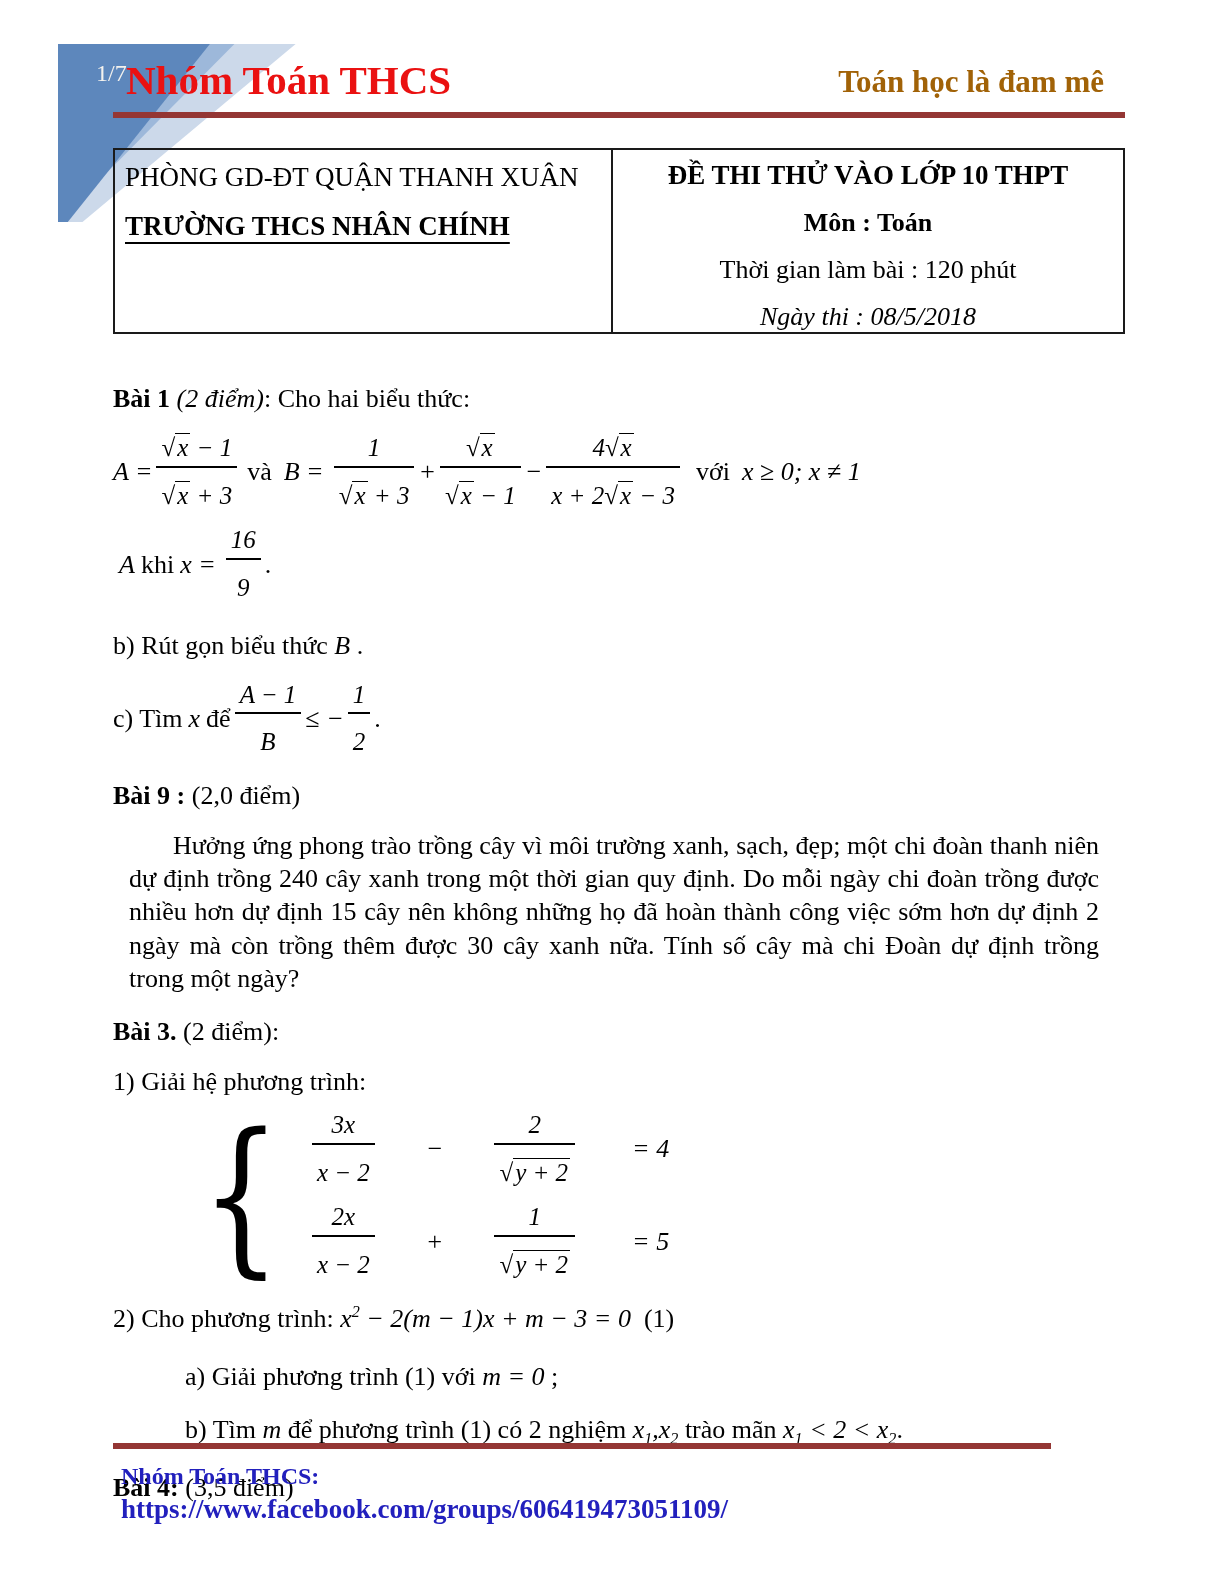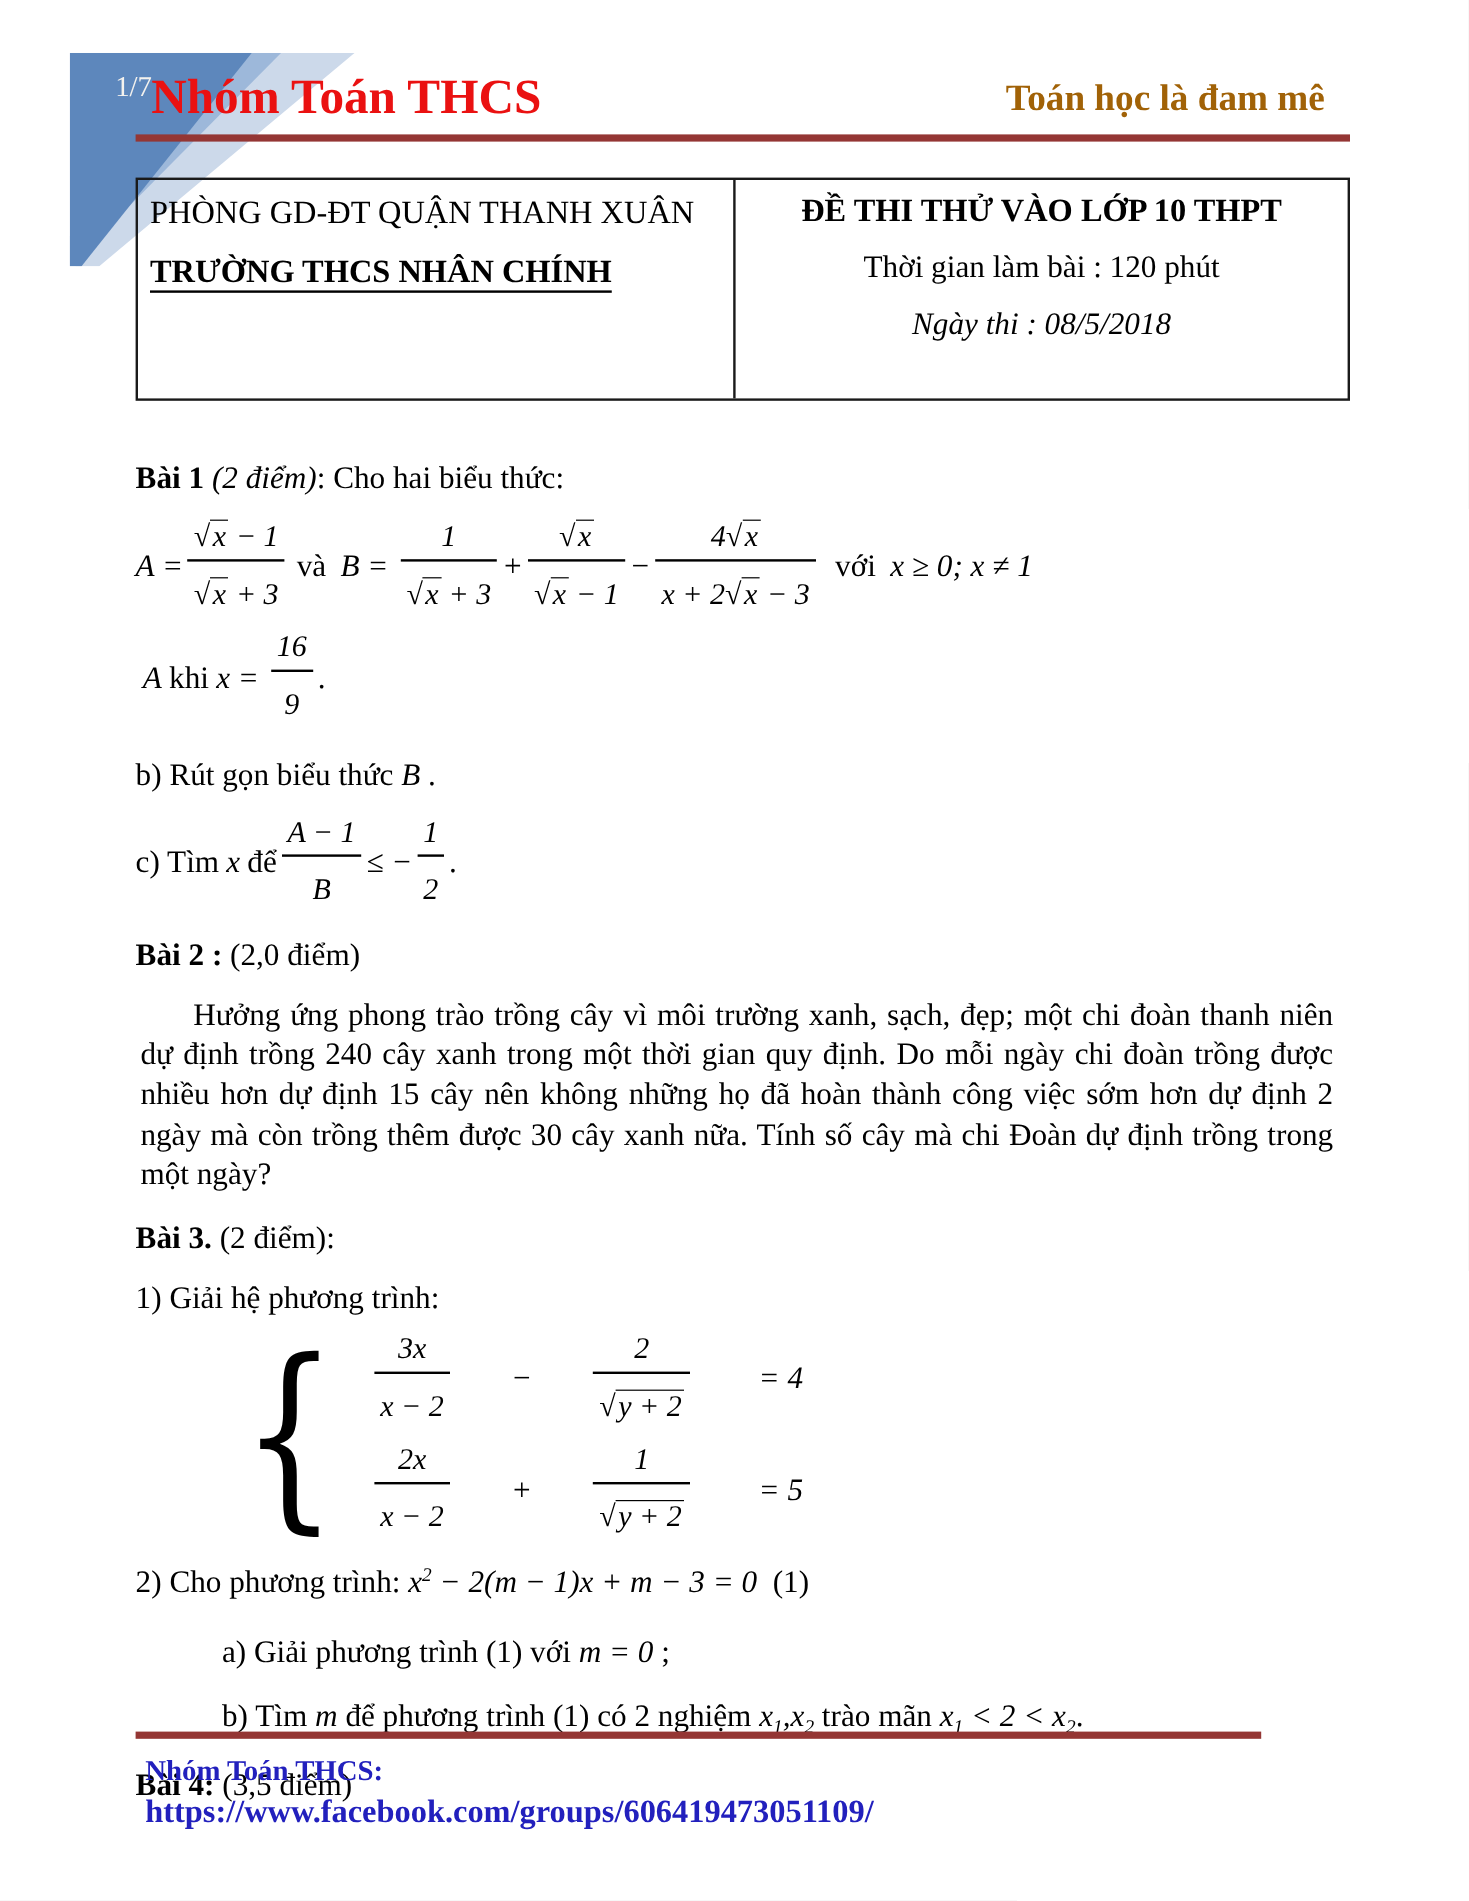--- a/index.html
+++ b/index.html
@@ -38,21 +38,21 @@
   .gap-s{margin:0 6px;text-align:center;}
   .gap-m{margin:0 12px;}
   .frac{display:inline-block;vertical-align:middle;text-align:center;font-style:italic;font-size:25px;line-height:1.15;margin:0 4px;}
   .frac .num{display:block;padding:0 5px 3px 5px;}
   .frac .den{display:block;border-top:2px solid #000;padding:14px 5px 0 5px;}
   .sq{white-space:nowrap;}
   .sq .sgn{font-style:normal;}
   .sq .rad{border-top:1.7px solid #000;padding:0 2px;}
   sup.s2{font-size:62%;line-height:0;}
   sub.sx{font-size:62%;line-height:0;}
-  .para{ text-align:justify;text-indent:44px;margin:4px;line-height:1.28;}
+  .para{ text-align:justify;text-indent:44px;margin:16px;line-height:1.28;}
   .sys{display:flex;align-items:center;margin-left:88px;}
   .brace{font-size:168px;font-weight:400;line-height:0.85;font-style:normal;transform:scaleX(0.75);transform-origin:left center;margin-right:0px;font-family:"DejaVu Serif",serif;}
   .eqs{display:flex;flex-direction:column;row-gap:16px;}
   .eq{display:flex;align-items:center;gap:47px;}
   .ind1{margin-left:72px;}
   
   .mt-h1{margin-top:10px;}
   .mt-f1{margin-top:18px;}
   .mt-a{margin-top:16px;}
   .mt-b{margin-top:26px;}
@@ -87,20 +87,21 @@
   <div class="slogan">Toán học là đam mê</div>
   <div class="top-rule"></div>
 
   <div class="info-table">
     <div class="cell-left">
       <p class="l1">PHÒNG GD-ĐT QUẬN THANH XUÂN</p>
       <p class="l2">TRƯỜNG THCS NHÂN CHÍNH</p>
     </div>
     <div class="cell-right">
       <p class="rt">ĐỀ THI THỬ VÀO LỚP 10 THPT</p>
+      <p class="rs">Môn : Toán</p>
       <p>Thời gian làm bài : 120 phút</p>
       <p class="rd">Ngày thi : 08/5/2018</p>
     </div>
   </div>
 
   <div class="content">
 
     <p class="line mt-h1"><span class="b">Bài 1</span><span class="it"> (2 điểm)</span><span>: Cho hai biểu thức:</span></p>
 
     <div class="mrow mt-f1">
@@ -151,21 +152,21 @@
         <span class="den">B</span>
       </span>
       <span class="m">≤ −</span>
       <span class="frac">
         <span class="num">1</span>
         <span class="den">2</span>
       </span>
       <span>.</span>
     </div>
 
-    <p class="line mt-b2"><span class="b">Bài 2 :</span><span> (2,0 điểm)</span></p>
+    <p class="line mt-b2"><span class="b">Bài 9 :</span><span> (2,0 điểm)</span></p>
     <p class="para mt-p">Hưởng ứng phong trào trồng cây vì môi trường xanh, sạch, đẹp; một chi đoàn thanh niên dự định trồng 240 cây xanh trong một thời gian quy định. Do mỗi ngày chi đoàn trồng được nhiều hơn dự định 15 cây nên không những họ đã hoàn thành công việc sớm hơn dự định 2 ngày mà còn trồng thêm được 30 cây xanh nữa. Tính số cây mà chi Đoàn dự định trồng trong một ngày?</p>
 
     <p class="line mt-b3"><span class="b">Bài 3.</span><span> (2 điểm):</span></p>
     <p class="line mt-q1">1) Giải hệ phương trình:</p>
 
     <div class="sys mt-sys">
       <span class="brace">{</span>
       <span class="eqs">
         <span class="eq">
           <span class="frac">

